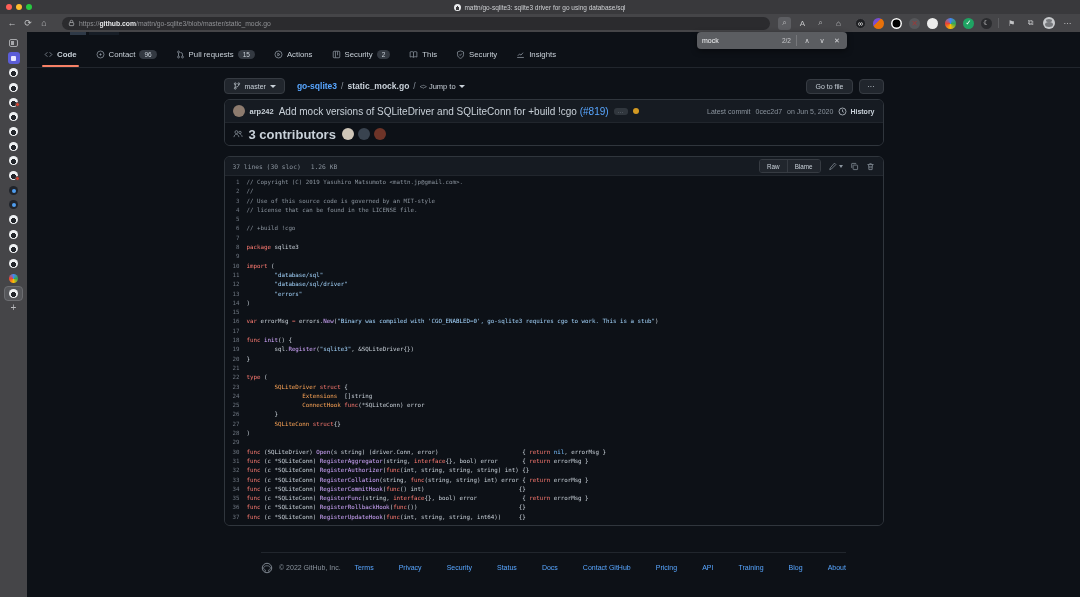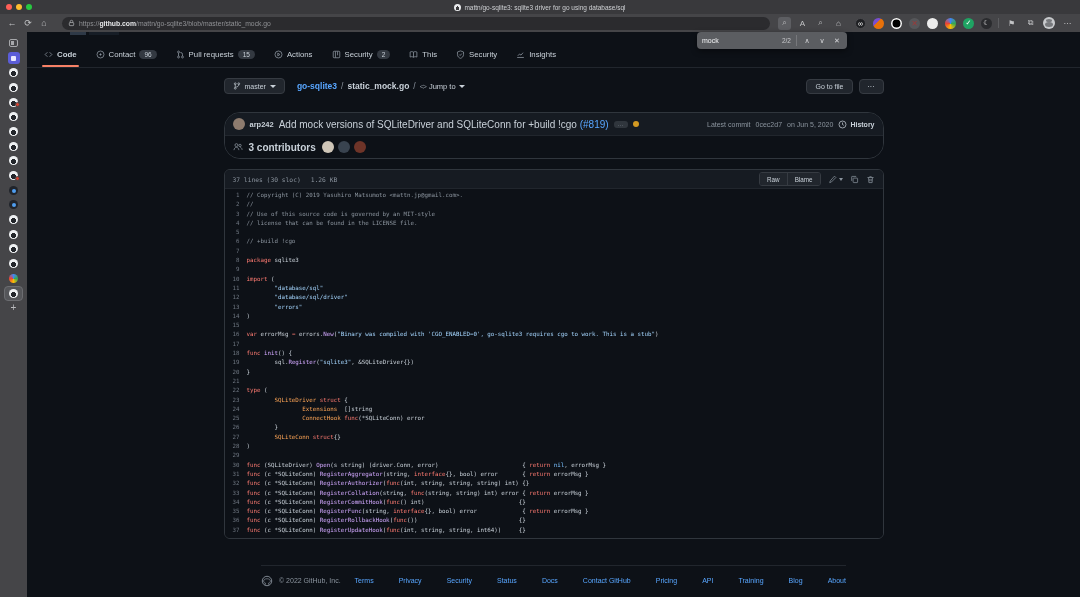--- a/index.html
+++ b/index.html
@@ -111,38 +111,38 @@
   .caret { width:0; height:0; border-left:3px solid transparent;
     border-right:3px solid transparent; border-top:3.5px solid #c9d1d9; }
   .crumbs { margin-left:12px; font-size:8.5px; color:#8b949e; display:flex;
     align-items:center; gap:4px; flex:1; }
   .crumbs .repo-link { color:#58a6ff; font-weight:700; cursor:pointer; }
   .crumbs .file-name { color:#c9d1d9; font-weight:700; }
   .jump { display:flex; align-items:center; gap:3px; color:#c9d1d9; font-size:7.5px; cursor:pointer; }
   .jump .code-glyph { color:#8b949e; font-size:7px; letter-spacing:-1px; }
   .crumb-actions { display:flex; gap:6px; }
 
-  .commit-box { margin-top:18px; border:1px solid #30363d; border-radius:16px; overflow:hidden; }
+  .commit-box { margin-top:5px; border:1px solid #30363d; border-radius:6px; overflow:hidden; }
   .commit-head { background:#161b22; display:flex; align-items:center; height:23px;
     padding:0 8px; gap:5px; border-bottom:1px solid #21262d; }
   .avatar-s { width:12px; height:12px; border-radius:50%; flex:none; }
   .commit-author { font-size:7.5px; font-weight:700; color:#c9d1d9; }
   .commit-msg { font-size:10px; color:#c9d1d9; white-space:nowrap; overflow:hidden; }
   .commit-msg a { color:#58a6ff; text-decoration:none; }
   .ellipsis-badge { background:#30363d; border-radius:3px; color:#8b949e; font-size:6px;
     padding:0 4px; line-height:7px; height:7px; cursor:pointer; }
   .status-dot { width:6px; height:6px; border-radius:50%; background:#d29922; }
   .commit-meta { margin-left:auto; display:flex; align-items:center; gap:5px;
     font-size:7px; color:#8b949e; white-space:nowrap; }
   .history { display:flex; align-items:center; gap:3px; color:#c9d1d9; font-weight:700;
     cursor:pointer; }
   .history svg { width:9px; height:9px; stroke:#c9d1d9; fill:none; stroke-width:1.3; }
   .contrib-row { background:#0d1117; height:22px; display:flex; align-items:center;
     padding:0 8px; gap:6px; }
-  .contrib-label { font-size:10px; color:#c9d1d9; font-weight:600; }
+  .contrib-label { font-size:13px; color:#c9d1d9; font-weight:600; }
   .contrib-row svg { width:10px; height:10px; stroke:#8b949e; fill:none; stroke-width:1.2; }
   .contrib-avatars { display:flex; gap:4px; }
 
   .file-box { margin-top:10px; border:1px solid #30363d; border-radius:6px; overflow:hidden; }
   .file-head { background:#161b22; height:19px; display:flex; align-items:center;
     padding:0 8px; border-bottom:1px solid #21262d; }
   .file-stats { font-family:"DejaVu Sans Mono", monospace; font-size:6.3px; color:#8b949e;
     display:flex; gap:10px; }
   .file-actions { margin-left:auto; display:flex; align-items:center; gap:7px; }
   .seg { display:flex; border:1px solid #363b42; border-radius:3px; overflow:hidden; }

